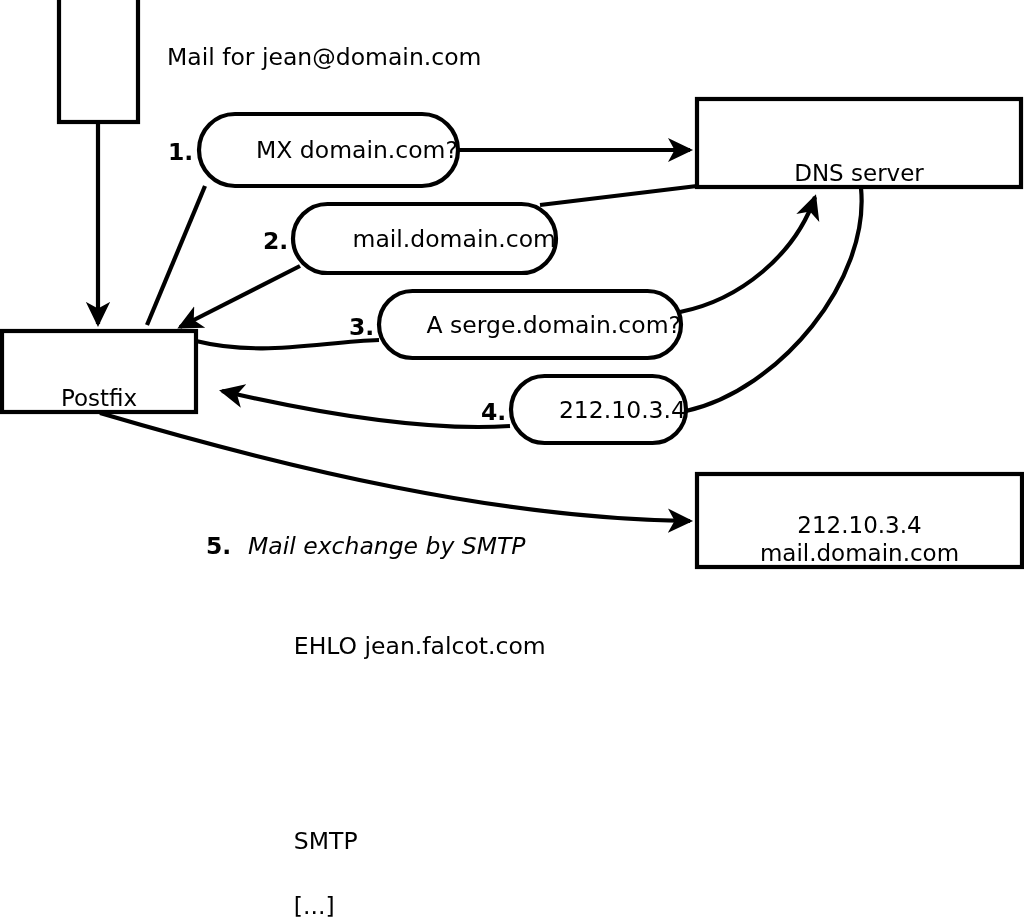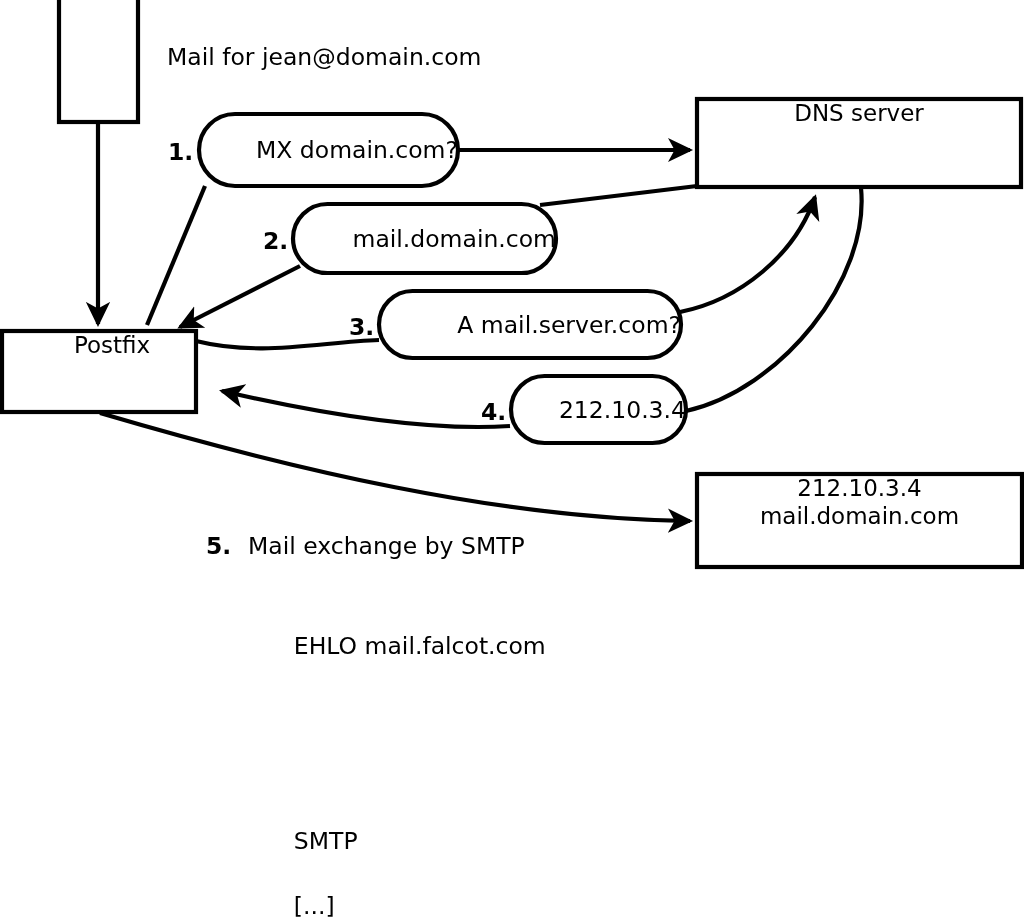--- a/index.html
+++ b/index.html
@@ -42,21 +42,21 @@
     font-size: 23.5px;
     line-height: 1.0;
     white-space: pre;
     color: #000;
   }
   .node-label {
     position: absolute;
     display: flex;
     flex-direction: column;
     align-items: center;
-    justify-content: flex-start;
+    justify-content: flex-end;
     text-align: center;
     font-size: 23px;
     line-height: 1.22;
     white-space: pre;
     color: #000;
   }
   .pill-label {
     position: absolute;
     display: flex;
     align-items: center;
@@ -129,21 +129,21 @@
       <rect x="293" y="204" width="263" height="69" rx="34.5" ry="34.5" fill="#ffffff"></rect>
       <rect x="379" y="291" width="302" height="67" rx="33.5" ry="33.5" fill="#ffffff"></rect>
       <rect x="511" y="376" width="175" height="67" rx="33.5" ry="33.5" fill="#ffffff"></rect>
     </g>
   </svg>
 
   <div class="layer-text">
 
     <div class="caption" style="left:167px; top:46px;">Mail for jean@domain.com</div>
 
-    <div class="node-label" style="left:15px; top:331px; width:194px; height:81px;">
+    <div class="node-label" style="left:2px; top:331px; width:194px; height:81px;">
       <span>Postfix</span>
     </div>
 
     <div class="node-label" style="left:697px; top:99px; width:324px; height:88px;">
       <span>DNS server</span>
     </div>
 
     <div class="node-label" style="left:697px; top:474px; width:325px; height:93px;">
       <span>212.10.3.4</span>
       <span>mail.domain.com</span>
@@ -155,30 +155,30 @@
     <div class="step-num" style="left:481px; top:398px;">4.</div>
     <div class="step-num" style="left:206px; top:532px;">5.</div>
 
     <div class="pill-label" style="left:199px; top:114px; width:259px; height:72px;">
       <span>MX domain.com?</span>
     </div>
     <div class="pill-label" style="left:293px; top:204px; width:263px; height:69px;">
       <span>mail.domain.com</span>
     </div>
     <div class="pill-label" style="left:379px; top:291px; width:302px; height:67px;">
-      <span>A mail.server.com?</span>
+      <span>A serge.domain.com?</span>
     </div>
     <div class="pill-label" style="left:511px; top:376px; width:175px; height:67px;">
       <span>212.10.3.4</span>
     </div>
 
-    <div class="step5-label" style="left:248px; top:532px;">Mail exchange by SMTP</div>
+    <div class="step5-label" style="left:248px; top:532px;font-style:italic;">Mail exchange by SMTP</div>
 
     <div class="transcript" style="left:249px; top:598px;">
-      <span>EHLO mail.falcot.com</span><br>
+      <span>EHLO jean.falcot.com</span><br>
       <br>
       <br>
       <span>SMTP</span><br>
       <span>[...]</span><br>
       
       
       <br>
       <br>
       
     </div>

